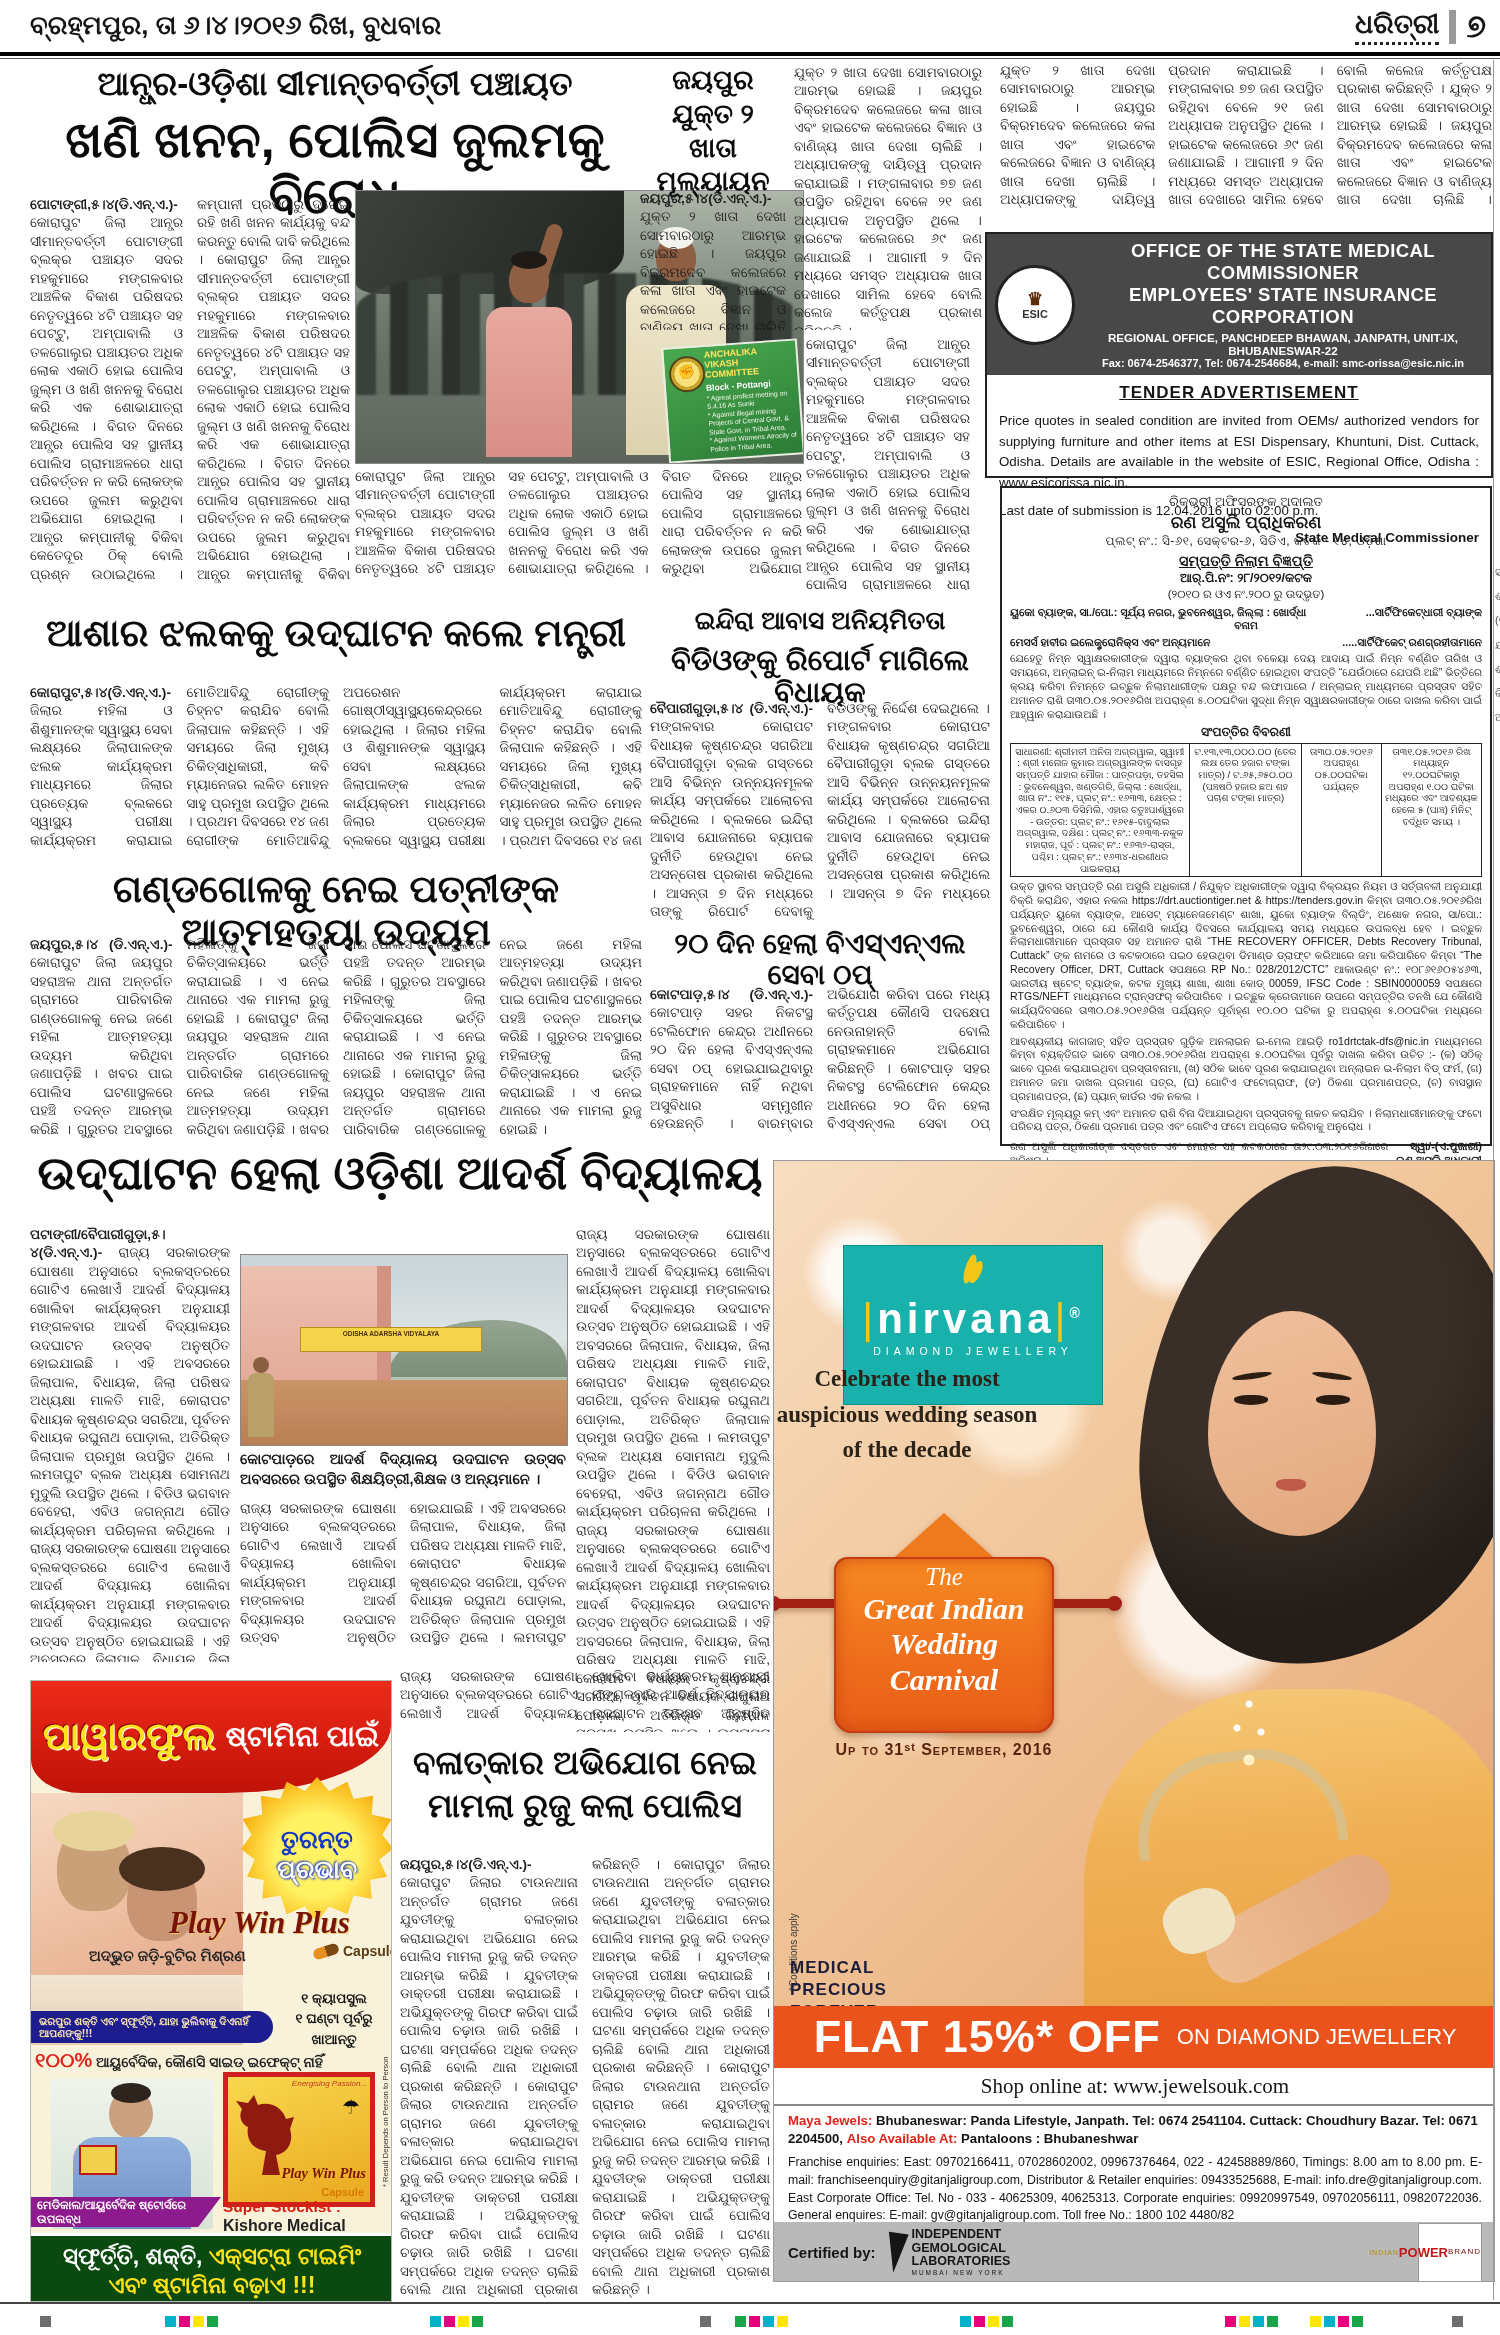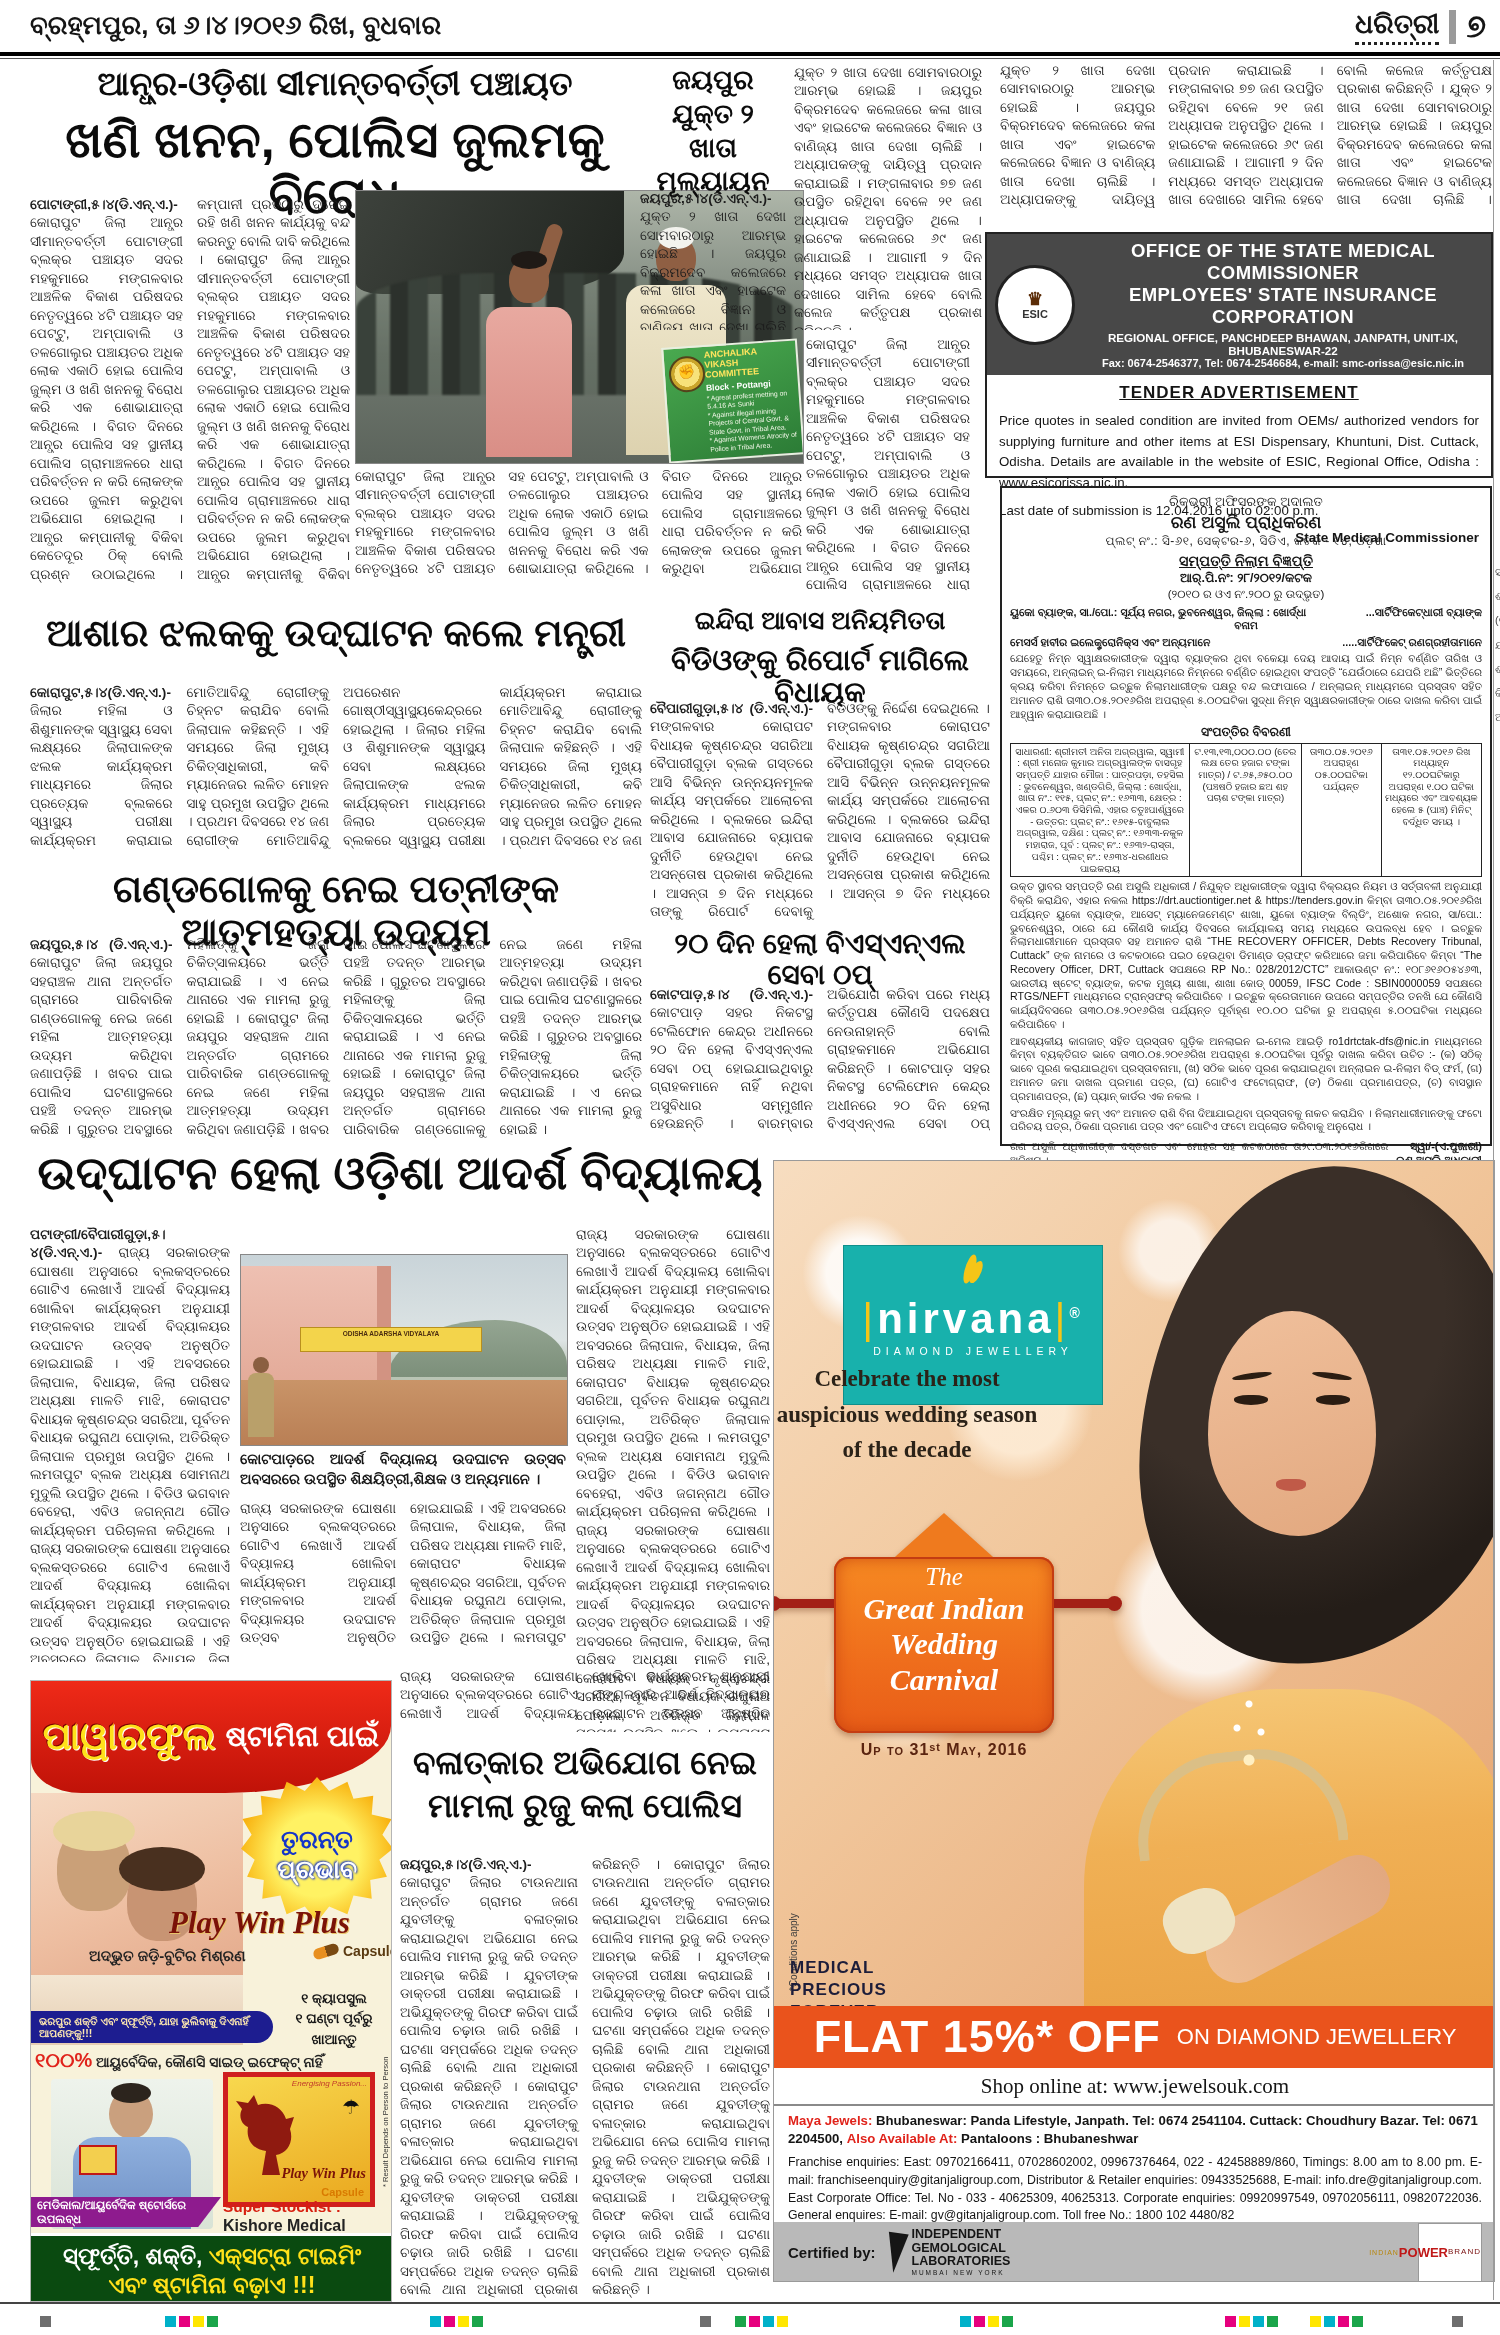--- a/index.html
+++ b/index.html
@@ -474,21 +474,21 @@
     <div class="abs nv-badge" style="left:60px;top:352px;width:220px;height:222px;">
       <div class="nv-rod"></div>
       <div class="nv-crown"></div>
       <div class="nv-badge-main">
         <div class="nv-b1">The</div>
         <div class="nv-b2">Great Indian</div>
         <div class="nv-b2">Wedding</div>
         <div class="nv-b2">Carnival</div>
       </div>
     </div>
-    <div class="abs nv-validity" style="left:30px;top:580px;width:280px;">Up to 31ˢᵗ May, 2016</div>
+    <div class="abs nv-validity" style="left:30px;top:580px;width:280px;">Up to 31ˢᵗ September, 2016</div>
 
     <div class="abs nv-cond" style="left:14px;top:830px;">*Conditions apply</div>
     <div class="abs nv-diamonds" style="left:16px;top:796px;width:160px;">
       <div>MEDICAL</div>
       <div>PRECIOUS FOREVER</div>
     </div>
 
     <div class="abs nv-offer" style="left:0;top:845px;width:722px;height:62px;">
       <span class="big">FLAT 15%* OFF</span>
       <span class="small">ON DIAMOND JEWELLERY</span>

